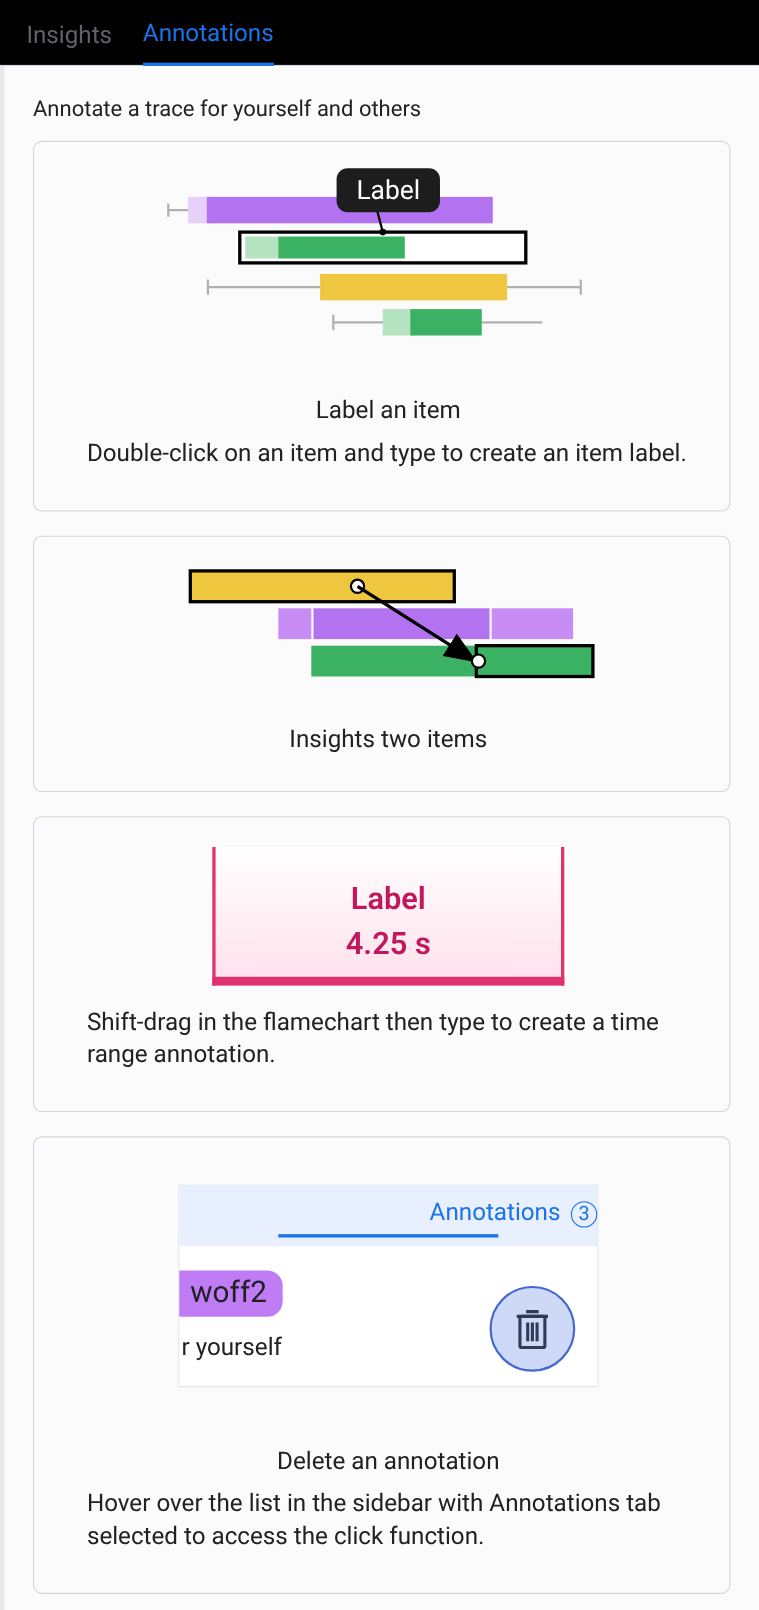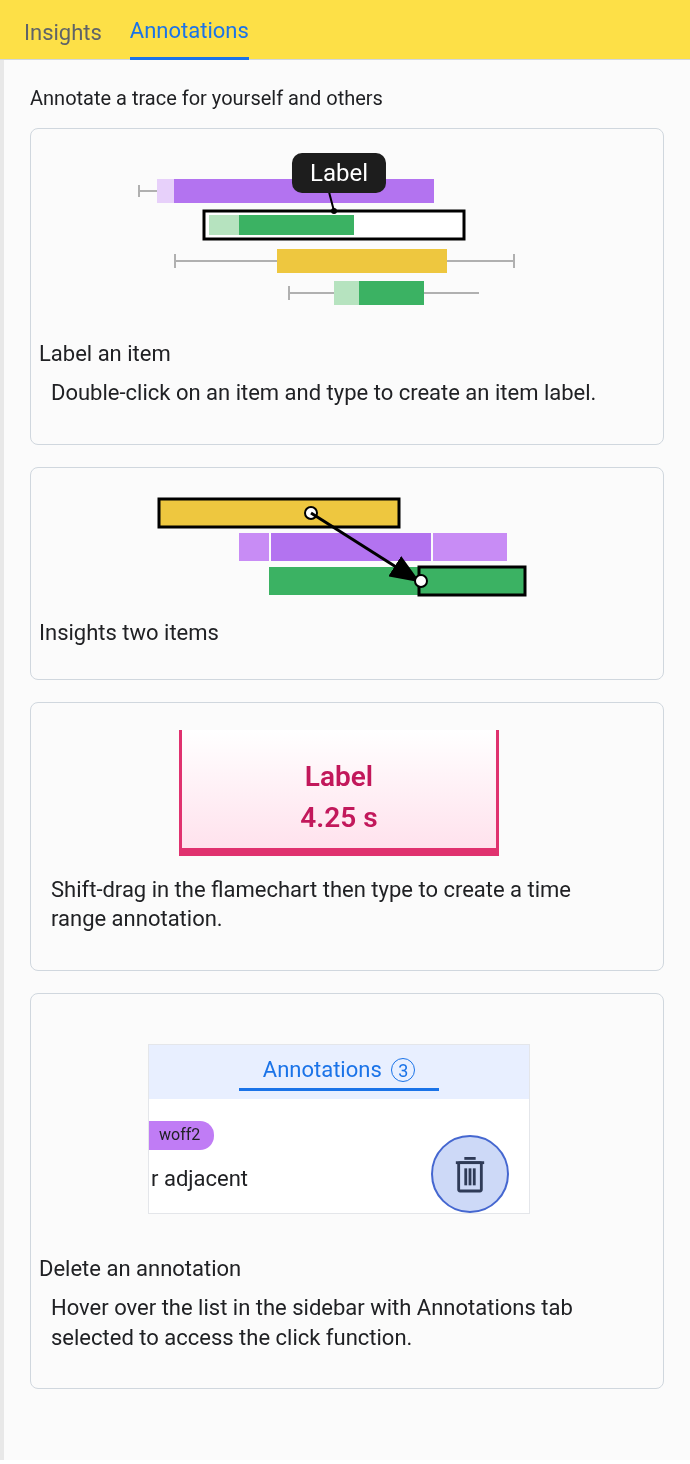--- a/index.html
+++ b/index.html
@@ -8,21 +8,21 @@
     font-family: -apple-system, BlinkMacSystemFont, "Segoe UI", Roboto, Helvetica, Arial, sans-serif;
     background: #ffffff;
     width: 690px;
     color: #202124;
   }
   .tab-bar {
     display: flex;
     gap: 28px;
     align-items: flex-end;
     padding: 18px 24px 0 24px;
-    background: #fde047;
+    background: #000000;
     border-bottom: 1px solid #d0d7e0;
   }
   .tab {
     font-size: 22px;
     padding-bottom: 14px;
     color: #5f6368;
     cursor: pointer;
   }
   .tab.active {
     color: #1a73e8;
@@ -37,25 +37,26 @@
   }
   .page-title {
     font-size: 20px;
     margin: 0 0 18px 0;
   }
   .card {
     border: 1px solid #d0d7de;
     border-radius: 8px;
     background: #fbfbfb;
     margin-bottom: 22px;
-    padding: 20px 24px 24px 8px;
+    padding: 20px 24px 24px 36px;
   }
   .card-title {
     font-size: 22px;
-    margin: 12px 0 10px 0;
+    margin: 32px 0 10px 0;
+    text-align: center;
   }
   .card-desc {
     font-size: 22px;
     line-height: 1.35;
     margin: 12px;
   }
   .illus {
     height: 170px;
     position: relative;
     display: flex;
@@ -93,21 +94,21 @@
   
   .ill4 { height: 230px; position:relative; }
   .ann-panel {
     width: 382px;
     margin: 0 auto;
     background: #fff;
     border: 1px solid #e4e6ea;
   }
   .ann-head {
     background: #e8efff;
-    text-align: center;
+    text-align: right;
     padding: 12px 0 10px 0;
     font-size: 22px;
     color: #1a73e8;
   }
   .ann-head .count {
     display: inline-flex;
     width: 24px; height: 24px;
     border: 1.5px solid #1a73e8;
     border-radius: 50%;
     align-items: center; justify-content: center;
@@ -120,21 +121,21 @@
     margin: 6px auto -2px auto;
   }
   .ann-body {
     padding: 22px 0 22px 0;
     position: relative;
   }
   .woff-pill {
     display: inline-block;
     background: #c07cf5;
     color: #202124;
-    font-size: 16px;
+    font-size: 27px;
     padding: 4px 14px 6px 10px;
     border-radius: 0 14px 14px 0;
   }
   .blocking {
     font-size: 22px;
     margin-top: 16px;
     padding-left: 2px;
   }
   .trash-btn {
     position: absolute;
@@ -235,21 +236,21 @@
   <div class="card">
     <div class="illus ill4">
       <div class="ann-panel">
         <div class="ann-head">
           <span>Annotations</span>
           <span class="count">3</span>
           <div class="ann-head-underline"></div>
         </div>
         <div class="ann-body">
           <span class="woff-pill">woff2</span>
-          <div class="blocking">r adjacent</div>
+          <div class="blocking">r yourself</div>
           <div class="trash-btn">
             <svg viewBox="0 0 24 28">
               <rect x="4" y="6" width="16" height="20" rx="1" fill="none" stroke="#2f3b57" stroke-width="2"></rect>
               <line x1="2" y1="6" x2="22" y2="6" stroke="#2f3b57" stroke-width="2"></line>
               <line x1="8" y1="3" x2="16" y2="3" stroke="#2f3b57" stroke-width="2"></line>
               <line x1="9" y1="10" x2="9" y2="22" stroke="#2f3b57" stroke-width="2"></line>
               <line x1="12" y1="10" x2="12" y2="22" stroke="#2f3b57" stroke-width="2"></line>
               <line x1="15" y1="10" x2="15" y2="22" stroke="#2f3b57" stroke-width="2"></line>
             </svg>
           </div>

